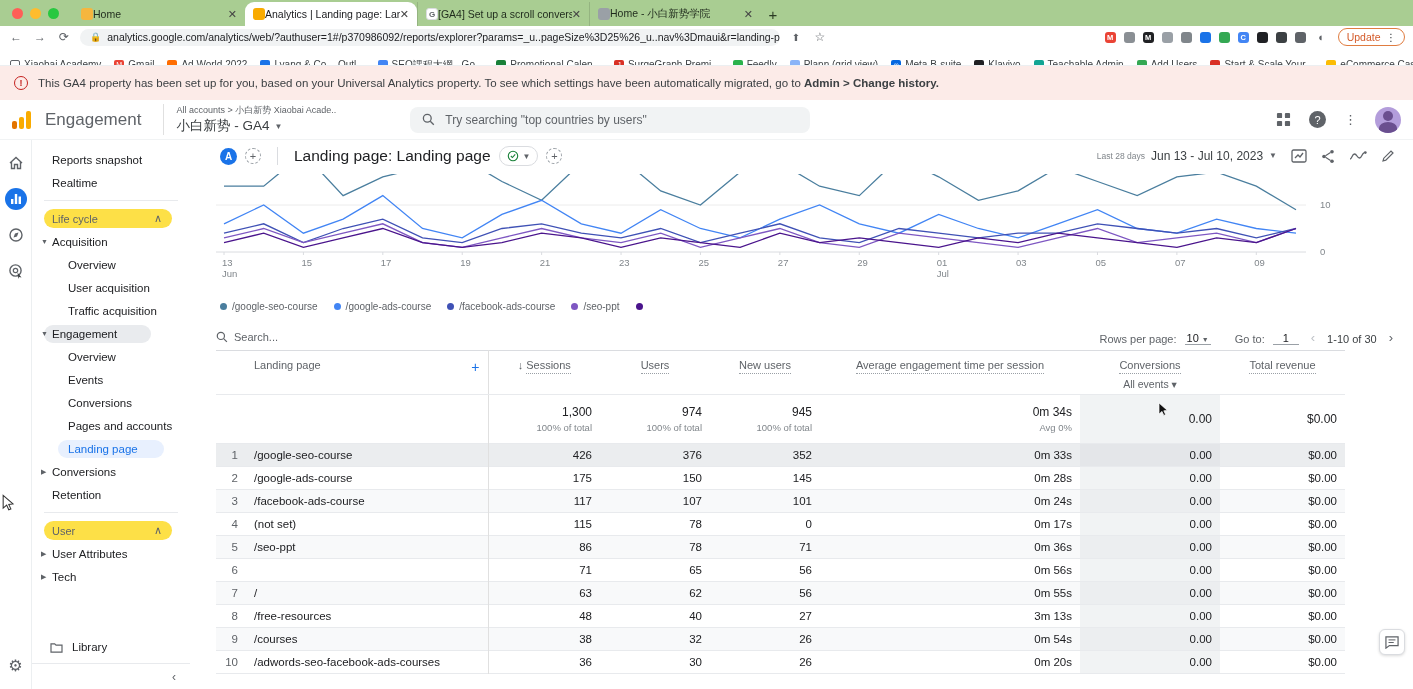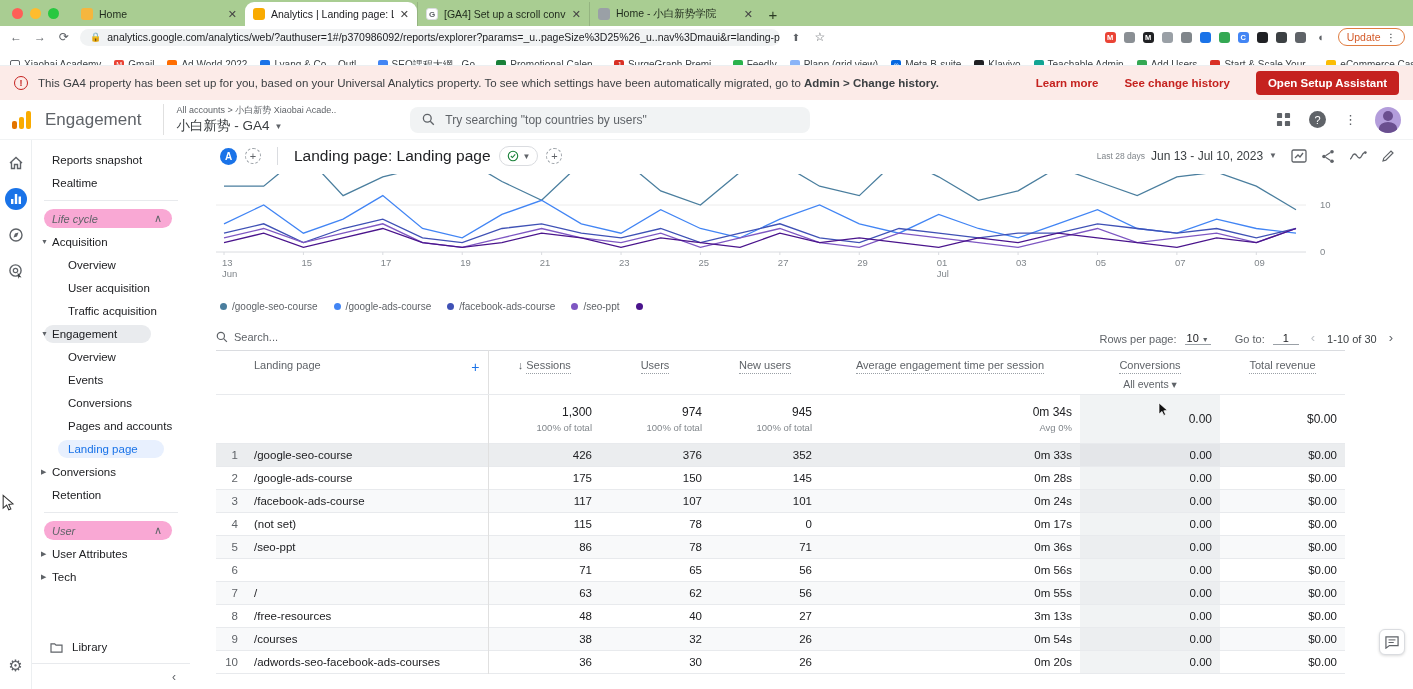--- a/index.html
+++ b/index.html
@@ -3,21 +3,21 @@
 <meta charset="utf-8">
 <style>
   * { margin:0; padding:0; box-sizing:border-box; }
   html,body { width:1413px; height:689px; overflow:hidden; }
   body { font-family:"Liberation Sans","DejaVu Sans",sans-serif; background:#fff; position:relative; font-size:12px; color:#202124; }
 
   
   .tabbar { height:26px; background:#a9cd92; display:flex; align-items:flex-end; padding-left:12px; }
   .lights { display:flex; gap:7px; align-items:center; height:26px; margin-right:14px; }
   .light { width:11px; height:11px; border-radius:50%; }
-  .tab { width:172px; height:24px; display:flex; align-items:center; gap:6px; padding:0 8px; font-size:10.5px; color:#1f2a1c; border-left:1px solid rgba(0,0,0,.12); position:relative; }
+  .tab { width:172px; height:24px; display:flex; align-items:center; padding:0 8px; font-size:10.5px; color:#1f2a1c; border-left:1px solid rgba(0,0,0,.12); position:relative; }
   .tab:first-of-type { border-left:none; }
   .tab.active { background:#fff; border-radius:9px 9px 0 0; border-left:none; color:#202124; }
   .tab .fav { width:12px; height:12px; border-radius:3px; flex:none; display:flex; align-items:center; justify-content:center; font-size:8px; color:#fff; font-weight:bold; }
   .tab .t-title { flex:1; white-space:nowrap; overflow:hidden; }
   .tab .t-close { color:#444; font-size:11px; flex:none; }
   .newtab { width:24px; height:24px; display:flex; align-items:center; justify-content:center; font-size:15px; color:#2a3a24; }
 
   .urlbar { height:22px; background:#fff; display:flex; align-items:center; padding:0 8px; gap:8px; }
   .nav-ic { color:#5f6368; font-size:12px; width:16px; text-align:center; }
   .omnibox { flex:0 1 700px; height:17px; background:#f1f3f4; border-radius:9px; display:flex; align-items:center; padding:0 10px; gap:6px; font-size:10.5px; color:#202124; overflow:hidden; white-space:nowrap; }
@@ -60,21 +60,21 @@
   .rail { width:32px; border-right:1px solid #eceff1; display:flex; flex-direction:column; align-items:center; padding-top:12px; gap:14px; position:relative; }
   .rail-ic { width:22px; height:22px; display:flex; align-items:center; justify-content:center; color:#5f6368; }
   .rail-ic.active { background:#1a73e8; border-radius:50%; color:#fff; }
   .rail-gear { position:absolute; bottom:14px; font-size:16px; color:#5f6368; }
 
   .sidebar { width:158px; padding:8px 0 0 0; font-size:11.5px; color:#202124; display:flex; flex-direction:column; position:relative; }
   .nav-item { height:23px; display:flex; align-items:center; padding-left:20px; position:relative; white-space:nowrap; }
   .nav-item .arrow { position:absolute; left:9px; font-size:7px; color:#5f6368; }
   .nav-item.child { padding-left:36px; }
   .nav-item.section { color:#5f6368; font-size:11px; }
-  .nav-item.section .pill { background:#f9a8d4; border-radius:12px; padding:3px 10px 3px 8px; margin-left:-8px; display:flex; align-items:center; width:128px; justify-content:space-between;font-style:italic; }
+  .nav-item.section .pill { background:#fde047; border-radius:12px; padding:3px 10px 3px 8px; margin-left:-8px; display:flex; align-items:center; width:128px; justify-content:space-between; }
   .nav-item.parent-hl { }
   .nav-item.parent-hl .pill2 { background:#e9ebee; border-radius:12px; padding:3px 34px 3px 8px; margin-left:-8px; }
   .nav-item.active-item { }
   .nav-item.active-item .pill3 { background:#e8f0fe; color:#1a73e8; border-radius:12px; padding:3px 26px 3px 10px; margin-left:-10px; }
   .nav-div { border-top:1px solid #e8eaed; margin:6px 12px 6px 12px; }
   .sb-bottom { margin-top:auto; }
   .library-row { display:flex; align-items:center; gap:9px; padding:8px 0 10px 18px; font-size:11.5px; }
   .collapse-row { border-top:1px solid #e8eaed; height:26px; display:flex; align-items:center; justify-content:flex-end; padding-right:14px; color:#5f6368; font-size:12px; }
 
   
@@ -254,25 +254,20 @@
       <span class="bico" style="background: rgb(251, 188, 4);"></span>
       <span>eCommerce Case...</span>
     </span>
   </div>
 
 <div class="banner">
   <span class="alert-ic">!</span>
   <span>
     <span>This GA4 property has been set up for you, based on your Universal Analytics property. To see which settings have been automatically migrated, go to</span>
     <b> <span style="font-weight:bold;">Admin &gt; Change history.</span></b>
-  </span>
-  <span class="links">
-    <a href="#">Learn more</a>
-    <a href="#">See change history</a>
-    <button class="setup-btn">Open Setup Assistant</button>
   </span>
 </div>
 
 <div class="ga-header">
   <span class="ga-logo">
       <i></i>
       <i></i>
       <i></i>
     </span>
   <span class="ga-product">Engagement</span>

